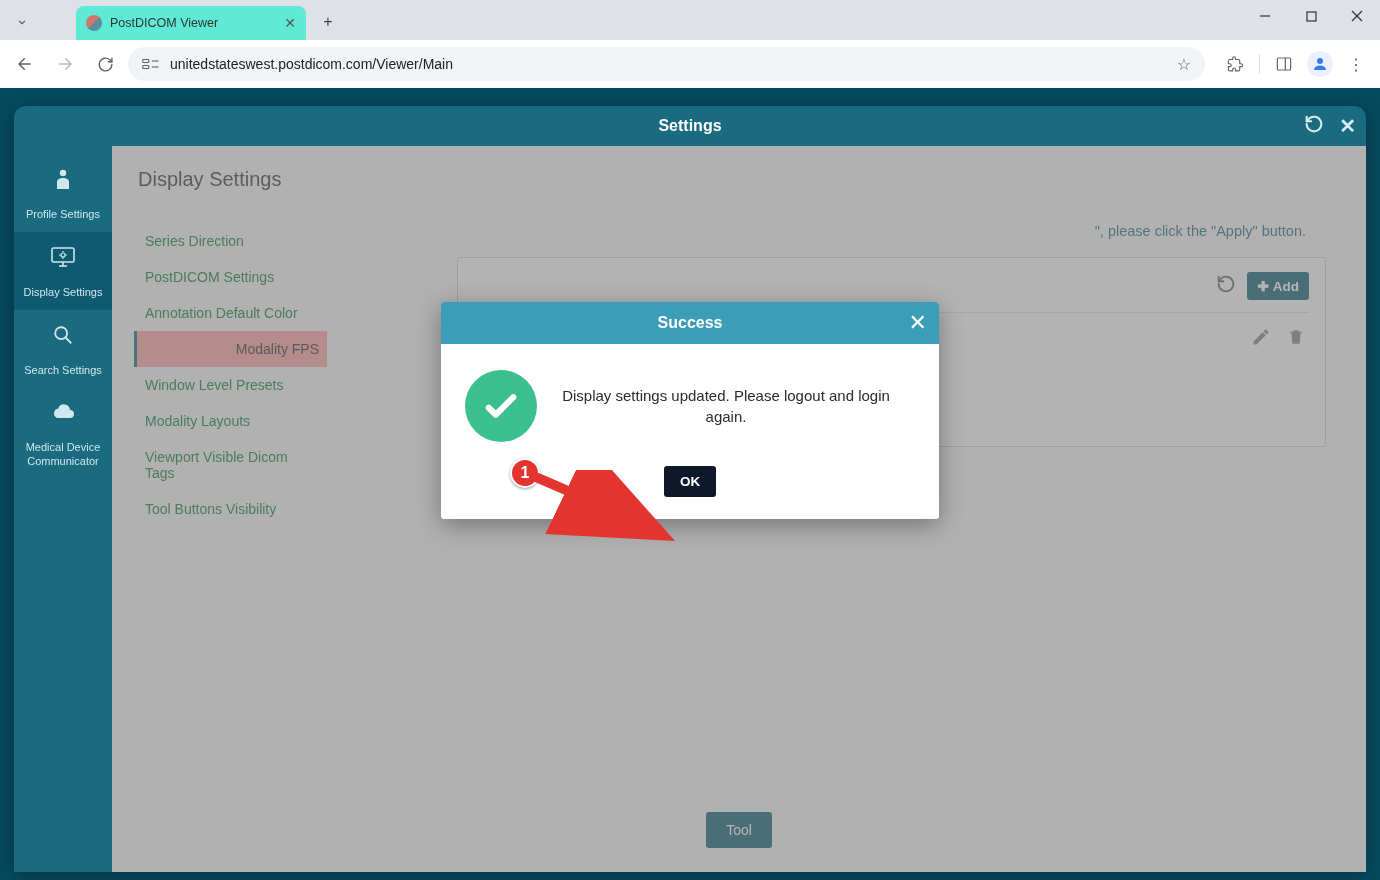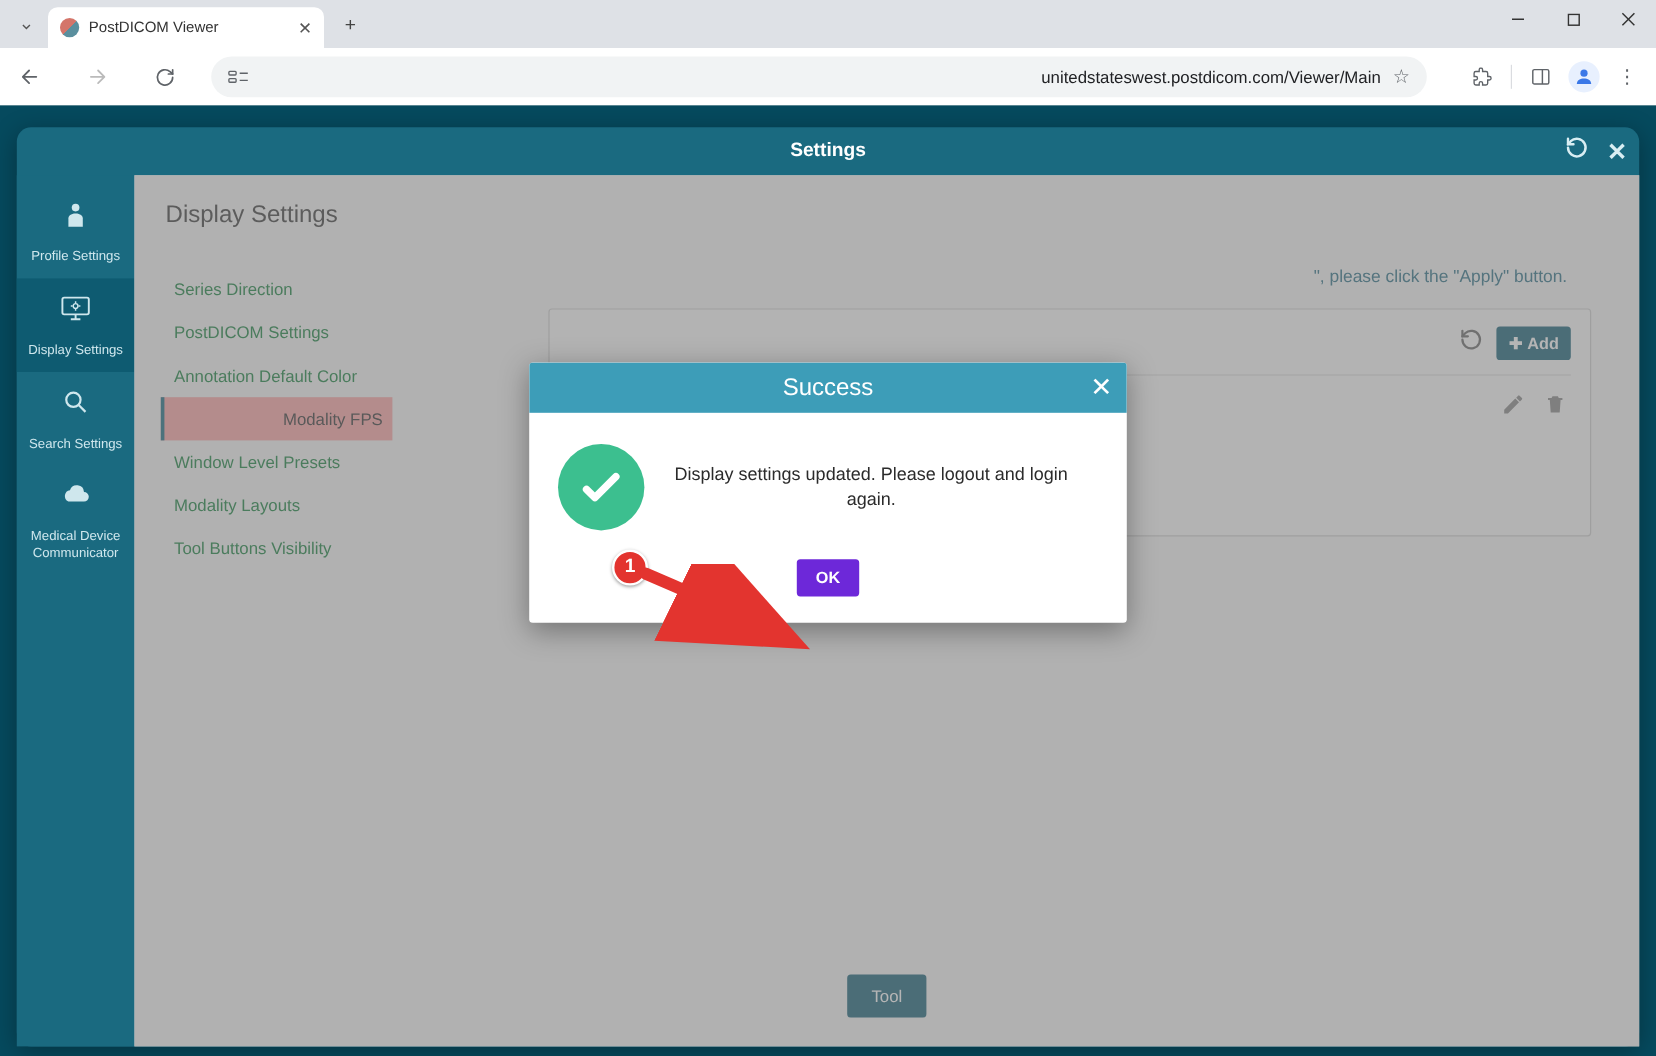--- a/index.html
+++ b/index.html
@@ -2,28 +2,28 @@
 <html><head>
 <meta charset="utf-8">
 <style>
 * { margin: 0; padding: 0; box-sizing: border-box; font-family: "Segoe UI", Arial, sans-serif; }
 body { width: 1380px; height: 880px; overflow: hidden; background: #fff; }
 
 
 .browser-chrome { background: #dee1e6; height: 88px; border-bottom: 1px solid #ccc; }
 .tab-strip { height: 40px; display: flex; align-items: flex-end; padding-left: 8px; }
 .tab-dropdown { width: 28px; height: 28px; display: flex; align-items: center; justify-content: center; margin-right: 4px; margin-bottom: 4px; cursor: pointer; border-radius: 4px; }
-.tab { background: #ffffff; border-radius: 8px 8px 0 0; height: 34px; width: 230px; display: flex; align-items: center; padding: 0 10px; gap: 8px; }
+.tab { background: #5eead4; border-radius: 8px 8px 0 0; height: 34px; width: 230px; display: flex; align-items: center; padding: 0 10px; gap: 8px; margin-left: 36px; }
 .tab .favicon { width: 16px; height: 16px; border-radius: 50%; background: linear-gradient(135deg,#d4756a 50%,#5a8f9e 50%); flex-shrink: 0; }
 .tab .tab-title { font-size: 12.5px; color: #333; flex: 1; white-space: nowrap; overflow: hidden; text-overflow: ellipsis; }
 .tab .tab-close { font-size: 14px; color: #555; cursor: pointer; }
 .new-tab { width: 28px; height: 28px; display: flex; align-items: center; justify-content: center; margin-left: 8px; margin-bottom: 4px; cursor: pointer; border-radius: 4px; font-size: 16px; color: #444; }
 .window-controls { position: absolute; right: 0; top: 0; display: flex; }
 .win-btn { width: 46px; height: 32px; display: flex; align-items: center; justify-content: center; font-size: 13px; cursor: pointer; }
-.address-bar-row { background: #fff; height: 48px; display: flex; align-items: center; padding: 4px 8px; gap: 22px; text-align: right; }
+.address-bar-row { background: #fff; height: 48px; display: flex; align-items: center; padding: 4px 8px; gap: 6px; }
 .nav-btn { width: 34px; height: 34px; border-radius: 50%; display: flex; align-items: center; justify-content: center; color: #5f6368; cursor: pointer; font-size: 17px; }
 .nav-btn.disabled { color: #bbb; }
 .address-bar { flex: 1; height: 34px; background: #f1f3f4; border-radius: 17px; display: flex; align-items: center; padding: 0 14px; gap: 10px; }
 .site-icon { color: #5f6368; font-size: 14px; display:flex; align-items:center; }
 .url-text { font-size: 14px; color: #202124; flex: 1; }
 .star-icon { color: #5f6368; font-size: 16px; cursor: pointer; }
 .toolbar-right { display: flex; align-items: center; gap: 4px; padding-left: 8px; }
 .tb-icon { width: 32px; height: 32px; display: flex; align-items: center; justify-content: center; color: #5f6368; cursor: pointer; border-radius: 4px; font-size: 16px; }
 .tb-sep { width: 1px; height: 20px; background: #dadce0; margin: 0 4px; }
 .profile-badge { width: 26px; height: 26px; border-radius: 50%; background: #e8f0fe; display: flex; align-items: center; justify-content: center; }
@@ -65,27 +65,27 @@
 .row-icon { color: #888; cursor: pointer; font-size: 18px; }
 .apply-row { padding: 20px 0 24px; display: flex; justify-content: center; }
 .apply-btn { background: #155f76; color: #fff; border: none; border-radius: 3px; padding: 10px 20px; font-size: 14px; cursor: pointer; }
 
 
 .dim-layer { position: absolute; inset: 0; background: rgba(120,120,120,0.55); }
 
 
 .dialog { position: absolute; left: 50%; top: 214px; transform: translateX(-50%); width: 498px; background: #fff; border-radius: 3px; box-shadow: 0 6px 24px rgba(0,0,0,0.35); overflow: hidden; z-index: 50; }
 .dialog-header { background: #3d9db8; color: #fff; height: 42px; display: flex; align-items: center; justify-content: center; position: relative; }
-.dialog-header h2 { font-size: 20px; font-weight: 400; text-align: center; }
+.dialog-header h2 { font-size: 16px; font-weight: 700; text-align: center; }
 .dialog-close { position: absolute; right: 12px; top: 50%; transform: translateY(-50%); font-size: 22px; cursor: pointer; color: #fff; font-weight: 300; }
 .dialog-body { padding: 26px 24px 10px; display: flex; gap: 20px; align-items: center; justify-content: center; }
 .check-circle { width: 72px; height: 72px; border-radius: 50%; background: #3cbf8f; display: flex; align-items: center; justify-content: center; flex-shrink: 0; }
 .dialog-msg { font-size: 15px; color: #2b2b2b; text-align: center; flex: 1; padding-right: 20px; line-height: 1.4; }
 .dialog-footer { padding: 14px 0 22px; display: flex; justify-content: center; }
-.ok-btn { background: #6d28d9; color: #fff; border: none; border-radius: 3px; padding: 8px 16px; font-size: 13.5px; font-weight: 600; cursor: pointer; }
+.ok-btn { background: #0f172a; color: #fff; border: none; border-radius: 3px; padding: 8px 16px; font-size: 13.5px; font-weight: 600; cursor: pointer; }
 
 
 .annotation { position: absolute; left: 510px; top: 370px; z-index: 60; pointer-events: none; }
 .anno-badge { position: absolute; left: 0; top: 0; width: 30px; height: 30px; border-radius: 50%; background: #e3342f; color: #fff; display: flex; align-items: center; justify-content: center; font-weight: 700; font-size: 16px; border: 2px solid #fff; box-shadow: 0 1px 3px rgba(0,0,0,0.4); }
 .anno-arrow { position: absolute; left: 20px; top: 12px; }
 </style>
 </head>
 <body>
 
 <div class="browser-chrome">
@@ -242,20 +242,21 @@
         <div class="content-inner">
           <div class="page-title">Display Settings</div>
           <div class="content-scroll">
             <div class="subnav">
               <div class="subnav-item">Series Direction</div>
               <div class="subnav-item">PostDICOM Settings</div>
               <div class="subnav-item">Annotation Default Color</div>
               <div class="subnav-item active">Modality FPS</div>
               <div class="subnav-item">Window Level Presets</div>
               <div class="subnav-item">Modality Layouts</div>
+              <div class="subnav-item">Viewport Visible Dicom Tags</div>
               <div class="subnav-item">Tool Buttons Visibility</div>
             </div>
             <div class="main-col">
               <div class="hint-text">", please click the "Apply" button.</div>
               <div class="fps-box">
                 <div class="fps-top">
                   <span class="reset-icon">
                     <svg width="22" height="22" viewBox="0 0 24 24">
                         <path d="M4 12a8 8 0 1 0 2.5-5.8L4 9" fill="none" stroke="#666" stroke-width="2" stroke-linecap="round"></path>
                         <path d="M4 4v5h5" fill="none" stroke="#666" stroke-width="2" stroke-linecap="round"></path>

